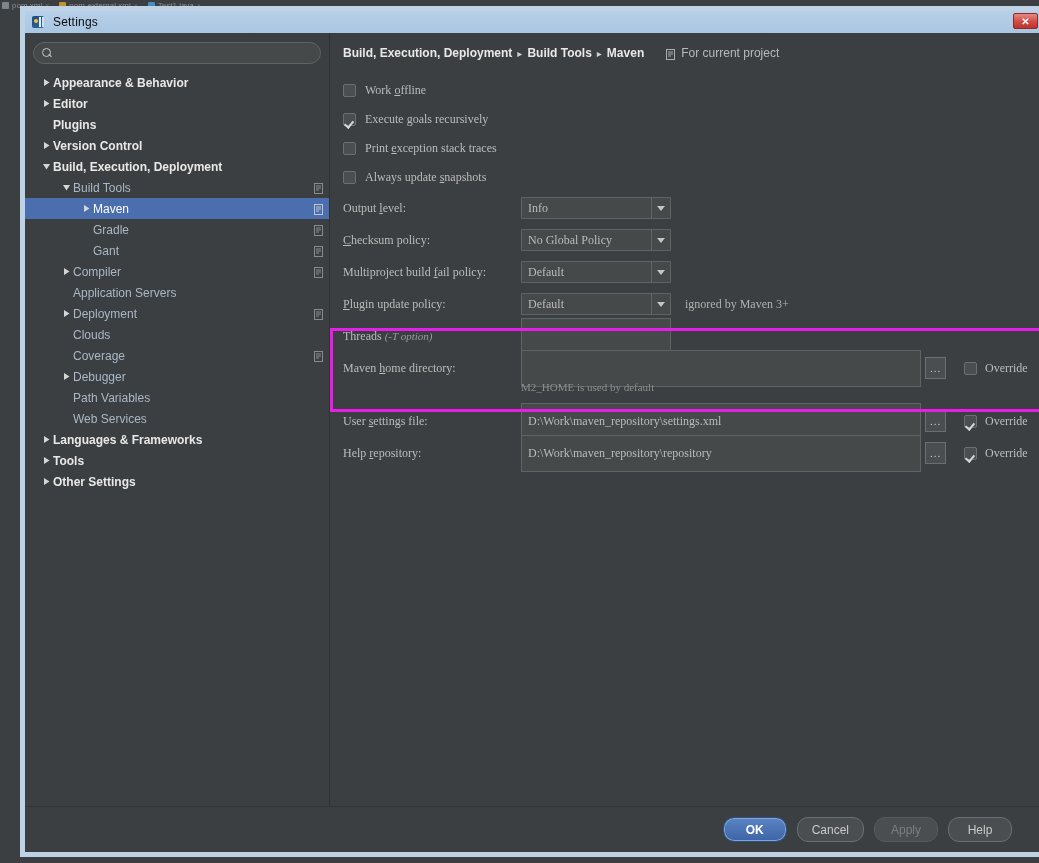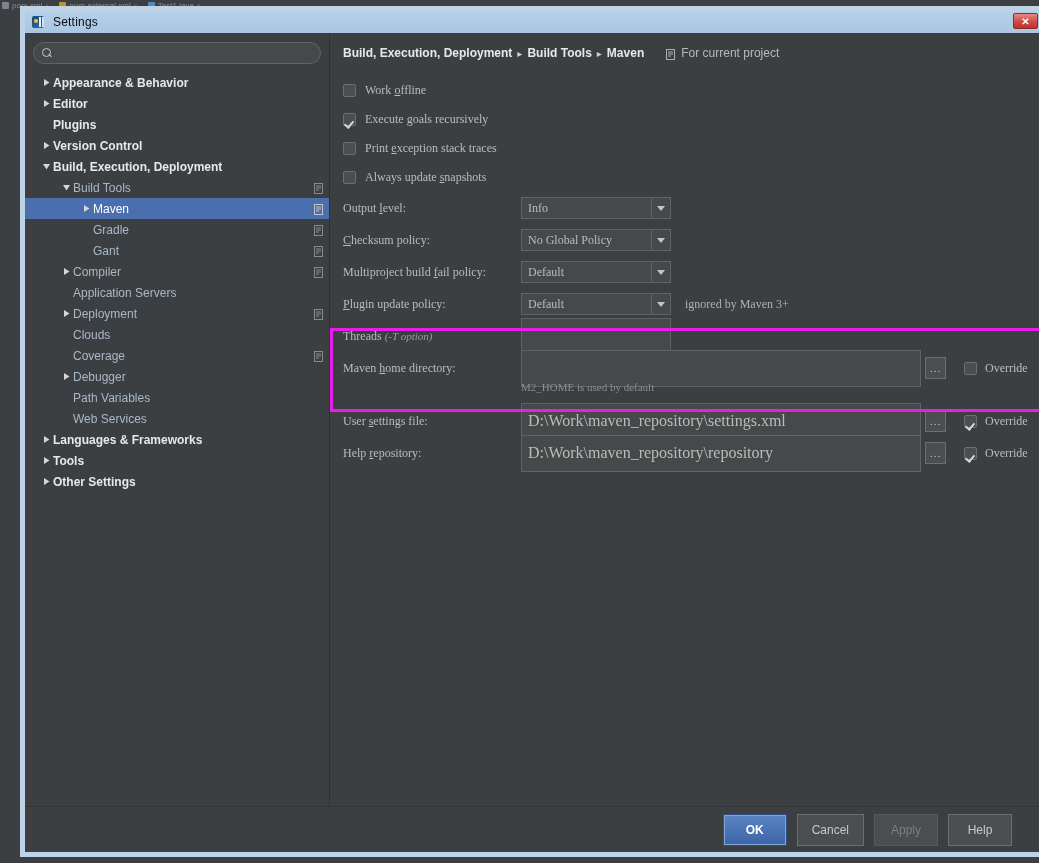--- a/index.html
+++ b/index.html
@@ -203,21 +203,21 @@
   .combo .arrow i {
     display: block; width: 0; height: 0;
     border-left: 4px solid transparent; border-right: 4px solid transparent;
     border-top: 5px solid #c4c4c4;
   }
   .side-note { margin-left: 14px; font-size: 12px; color: #b0b0b0; white-space: nowrap; }
 
   .txt {
     height: 37px; background: #45494a; border: 1px solid #5e6366;
     display: flex; align-items: center;
-    padding: 0 6px; font-size: 16px; color: #bbbbbb;
+    padding: 0 6px; font-size: 12px; color: #bbbbbb;
     overflow: hidden; white-space: nowrap;
   }
   .txt.empty { color: #8a8a8a; }
   .txt.w-small { width: 150px; }
   .txt.w-wide { width: 400px; }
 
   .browse-btn {
     width: 21px; height: 22px; margin-left: 4px; flex: 0 0 21px;
     background: #4a4e50; border: 1px solid #6a6f72;
     display: flex; align-items: center; justify-content: center;
@@ -246,22 +246,22 @@
 
   
   #footer {
     height: 46px; flex: 0 0 46px;
     border-top: 1px solid #323436;
     background: #3c3f41;
     display: flex; align-items: center; justify-content: flex-end;
     gap: 10px; padding-right: 30px;
   }
   .btn {
-    min-width: 64px; height: 32px; padding: 0 14px;
-    border-radius: 0;
+    min-width: 64px; height: 25px; padding: 0 14px;
+    border-radius: 11px;
     font-size: 12px;
     display: flex; align-items: center; justify-content: center;
     cursor: pointer;
     background: #4a4e50; border: 1px solid #6a6f72; color: #c9c9c9;
   }
   .btn.primary {
     background: linear-gradient(#5b84c4,#3d65a5);
     border: 1px solid #2f4f80;
     color: #ffffff; font-weight: bold;
     box-shadow: 0 0 0 1px #7fa4d6 inset;

